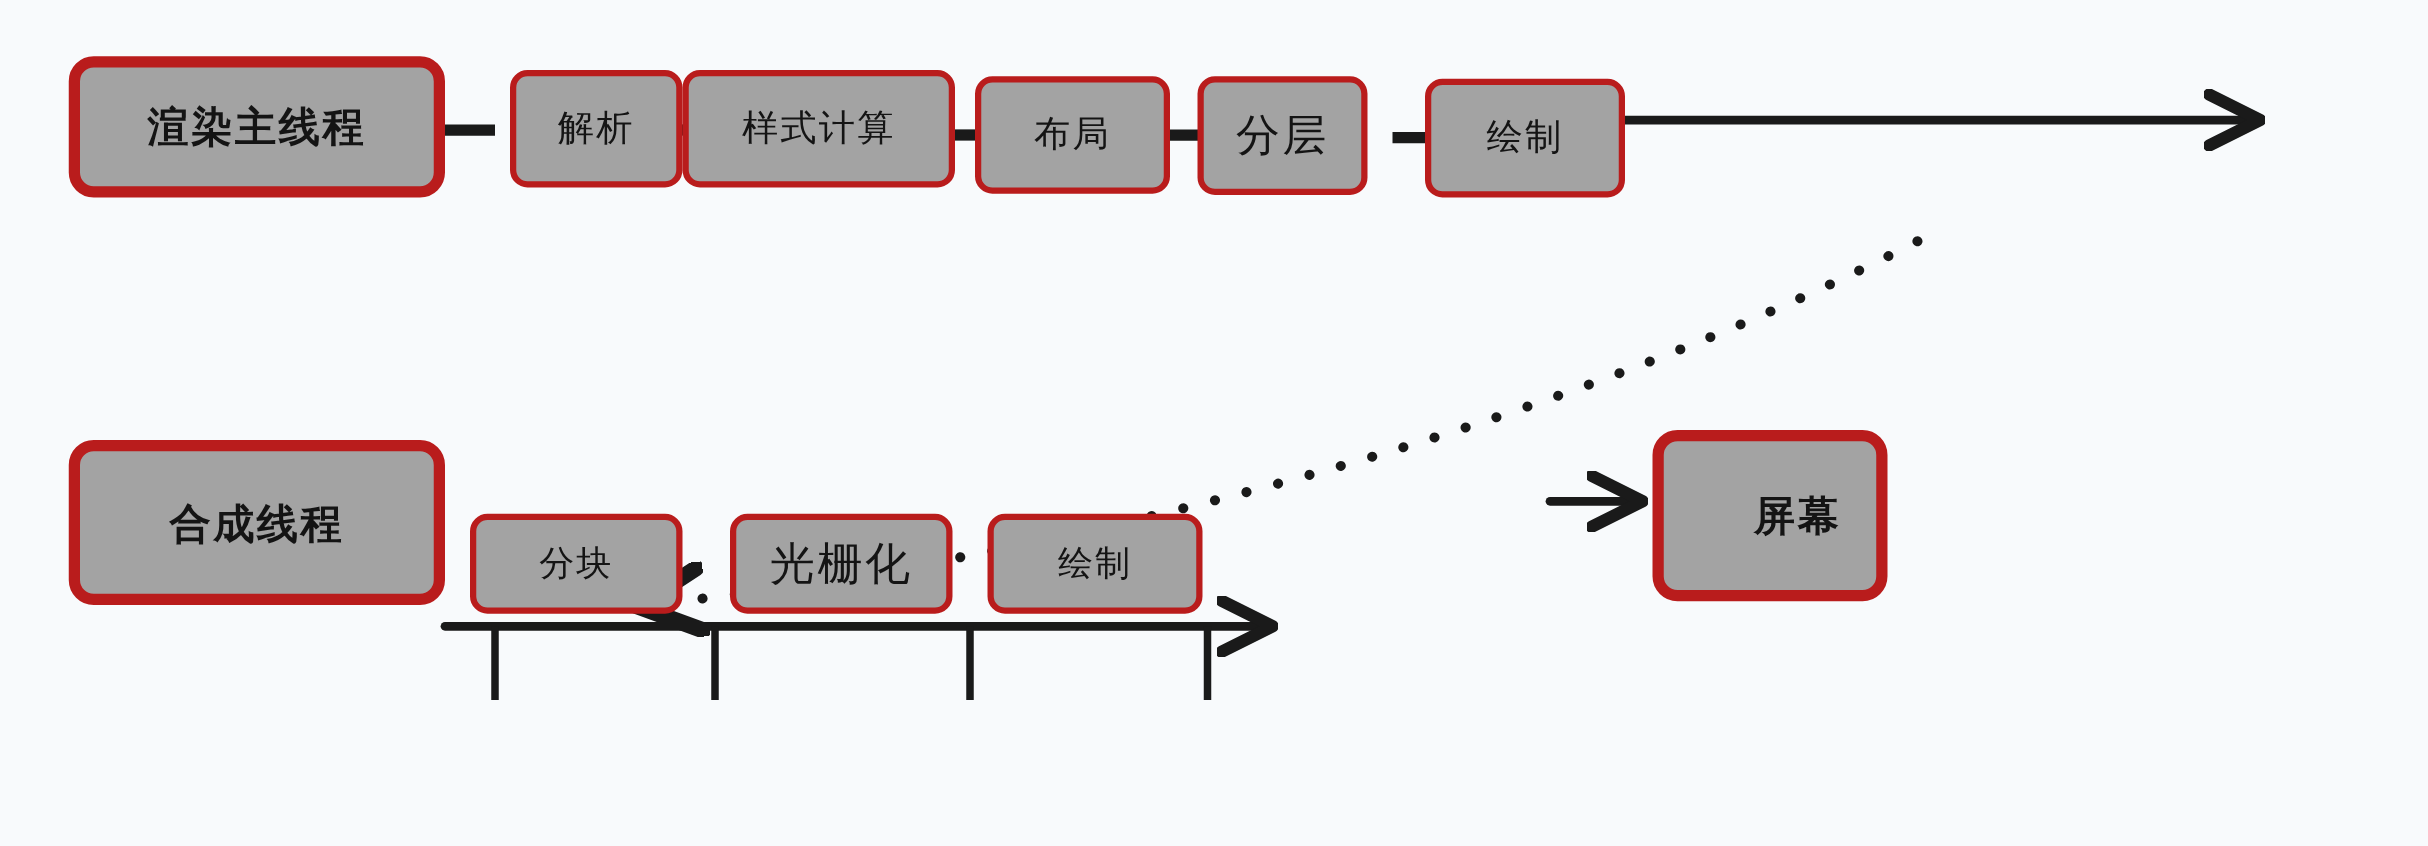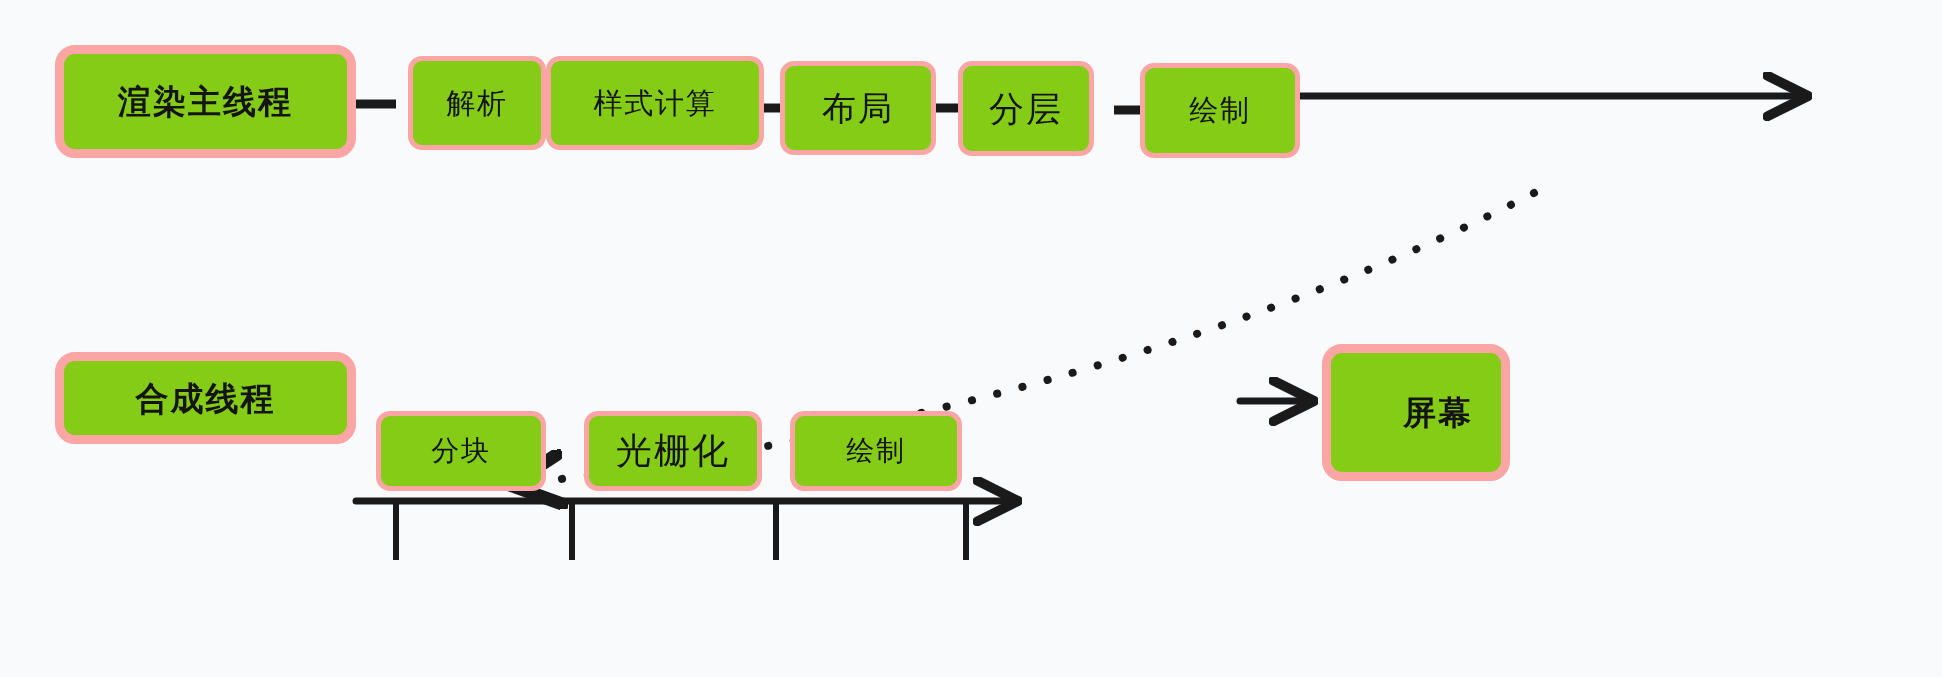--- a/index.html
+++ b/index.html
@@ -21,47 +21,47 @@
   #diagram-svg {
     position: absolute;
     left: 0;
     top: 0;
     width: 1942px;
     height: 677px;
   }
   .node {
     position: absolute;
     box-sizing: border-box;
-    background: #84cc16;
-    border: 5px solid #fca5a5;
+    background: #a3a3a3;
+    border: 5px solid #b91c1c;
     border-radius: 14px;
     display: flex;
     align-items: center;
     justify-content: center;
     color: #141414;
     letter-spacing: 0.06em;
     z-index: 3;
   }
   .node.thick {
     border-width: 9px;
     border-radius: 20px;
     font-weight: 700;
   }
   .node-label {
     white-space: nowrap;
     line-height: 1;
   }
   .n-main-thread   { left: 55px;   top: 45px;  width: 301px; height: 113px; font-size: 33px; }
   .n-parse         { left: 392px;  top: 56px;  width: 138px; height: 94px;  font-size: 29px; margin-left: 16px; }
   .n-style         { left: 546px;  top: 56px;  width: 218px; height: 94px;  font-size: 29px; }
-  .n-layout        { left: 780px;  top: 61px;  width: 156px; height: 94px;  font-size: 34px; }
+  .n-layout        { left: 780px;  top: 61px;  width: 156px; height: 94px;  font-size: 29px; }
   .n-layer         { left: 958px;  top: 61px;  width: 136px; height: 95px;  font-size: 35px; }
   .n-paint-1       { left: 1140px; top: 63px;  width: 160px; height: 95px;  font-size: 29px; }
 
-  .n-comp-thread   { left: 55px;   top: 352px; width: 301px; height: 92px; font-size: 33px; }
+  .n-comp-thread   { left: 55px;   top: 352px; width: 301px; height: 132px; font-size: 33px; }
   .n-tile          { left: 376px;  top: 411px; width: 170px; height: 80px;  font-size: 28px; }
   .n-raster        { left: 584px;  top: 411px; width: 178px; height: 80px;  font-size: 36px; }
   .n-paint-2       { left: 790px;  top: 411px; width: 172px; height: 80px;  font-size: 28px; }
   .n-gpu           { left: 1030px; top: 357px; width: 208px; height: 88px;  font-size: 34px; font-weight: 700;
                      font-family: "DejaVu Sans", sans-serif; letter-spacing: 0.10em; }
   .n-screen        { left: 1322px; top: 344px; width: 188px; height: 137px; font-size: 33px; padding-left: 44px; }
 </style>
 </head>
 <body>
 

